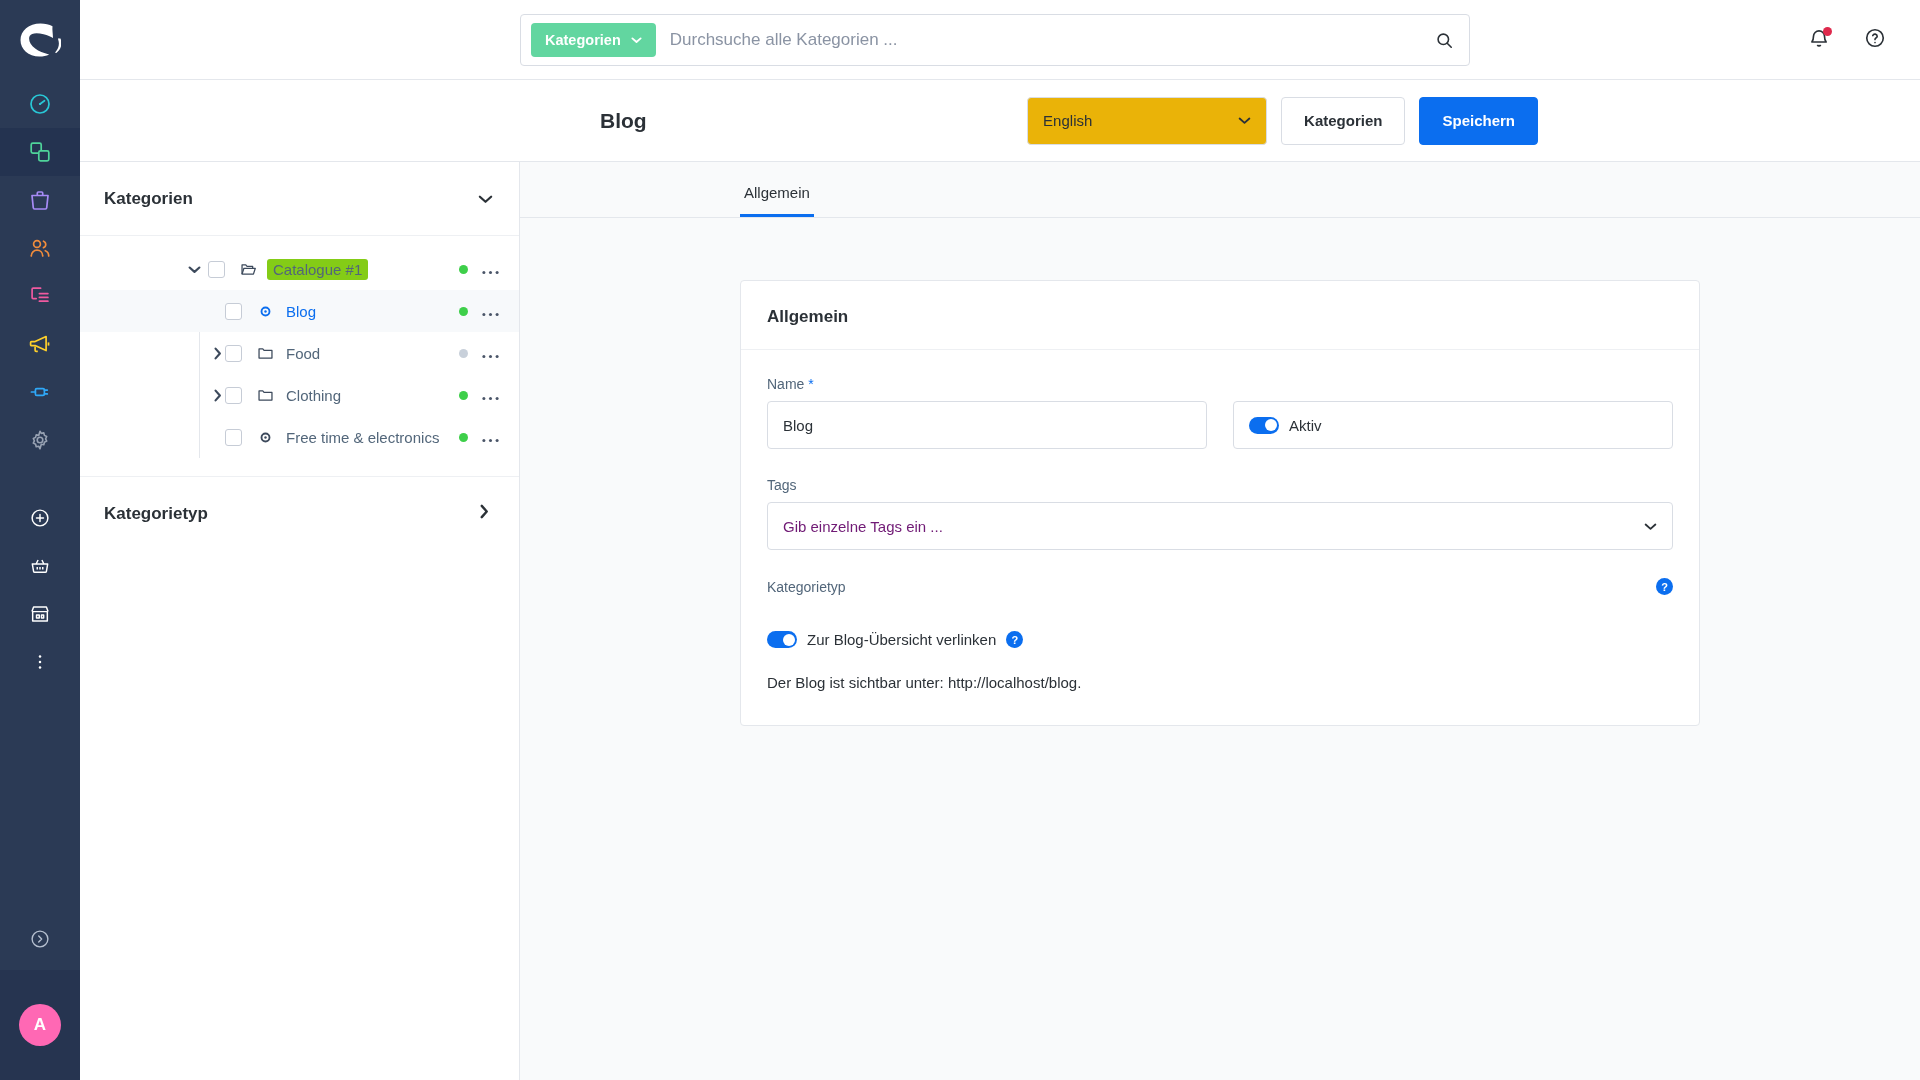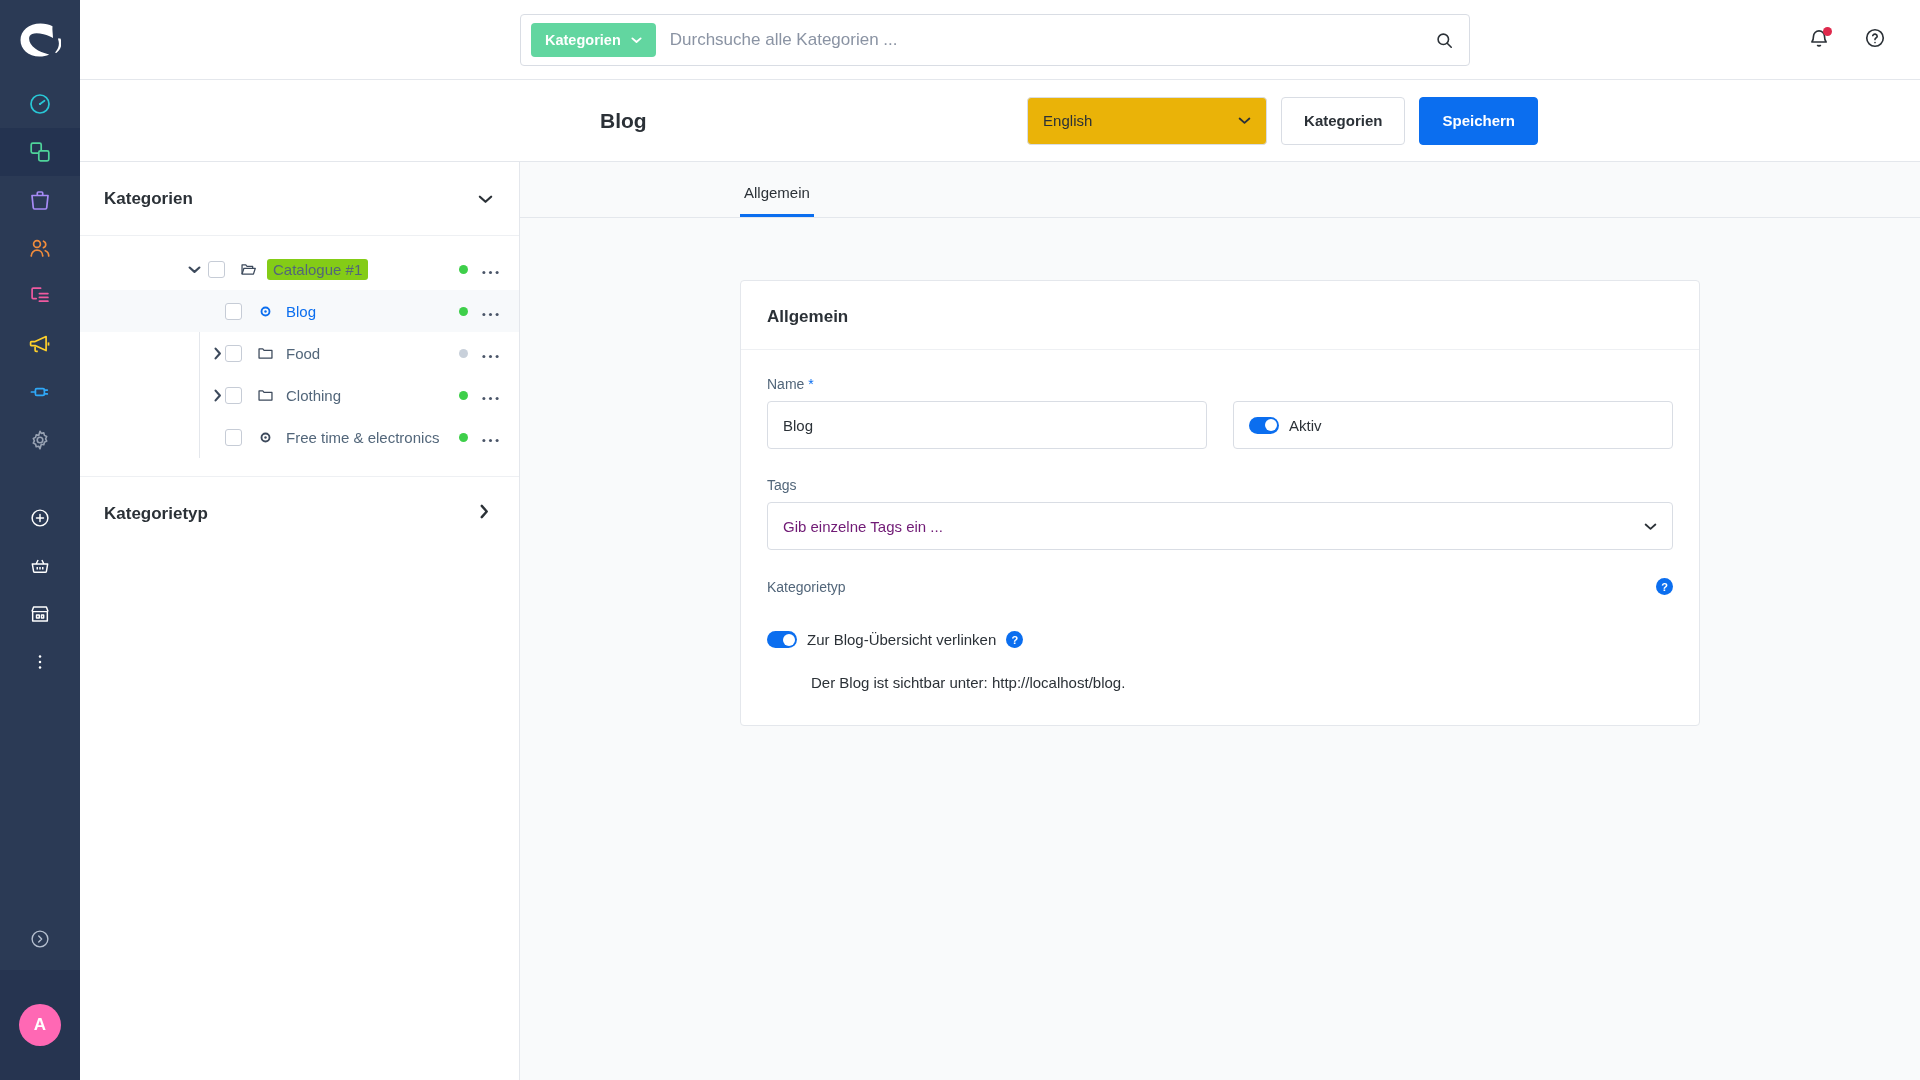--- a/index.html
+++ b/index.html
@@ -216,21 +216,21 @@
   .mt28 { margin-top: 28px; }
 
   .help-badge {
     width: 17px; height: 17px; border-radius: 50%; background: #0b6eef;
     color: #fff; font-size: 11px; font-weight: 700;
     display: inline-flex; align-items: center; justify-content: center;
     cursor: pointer; flex: 0 0 17px;
   }
   .label-row { display: flex; align-items: center; justify-content: space-between; }
   .toggle-row { display: flex; align-items: center; gap: 10px; margin-top: 36px; }
-  .hint { font-size: 15px; color: #2b3137; margin-top: 26px; margin-left: 44px; }
+  .hint { font-size: 15px; color: #2b3137; margin-top: 26px; }
   .chev-svg { display:block; }
 </style>
 </head>
 <body>
 
 <div id="app">
 
   <div class="rail">
 
     <div class="rail-logo">

